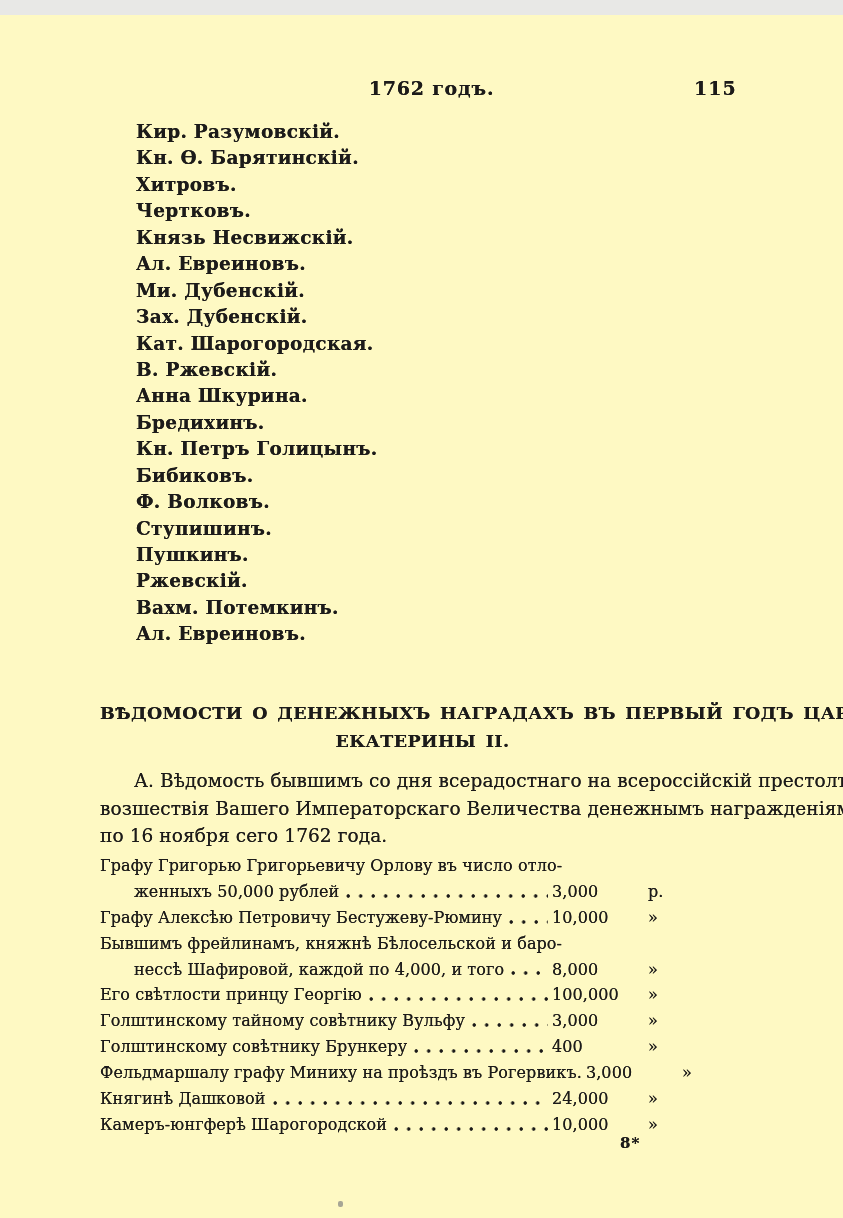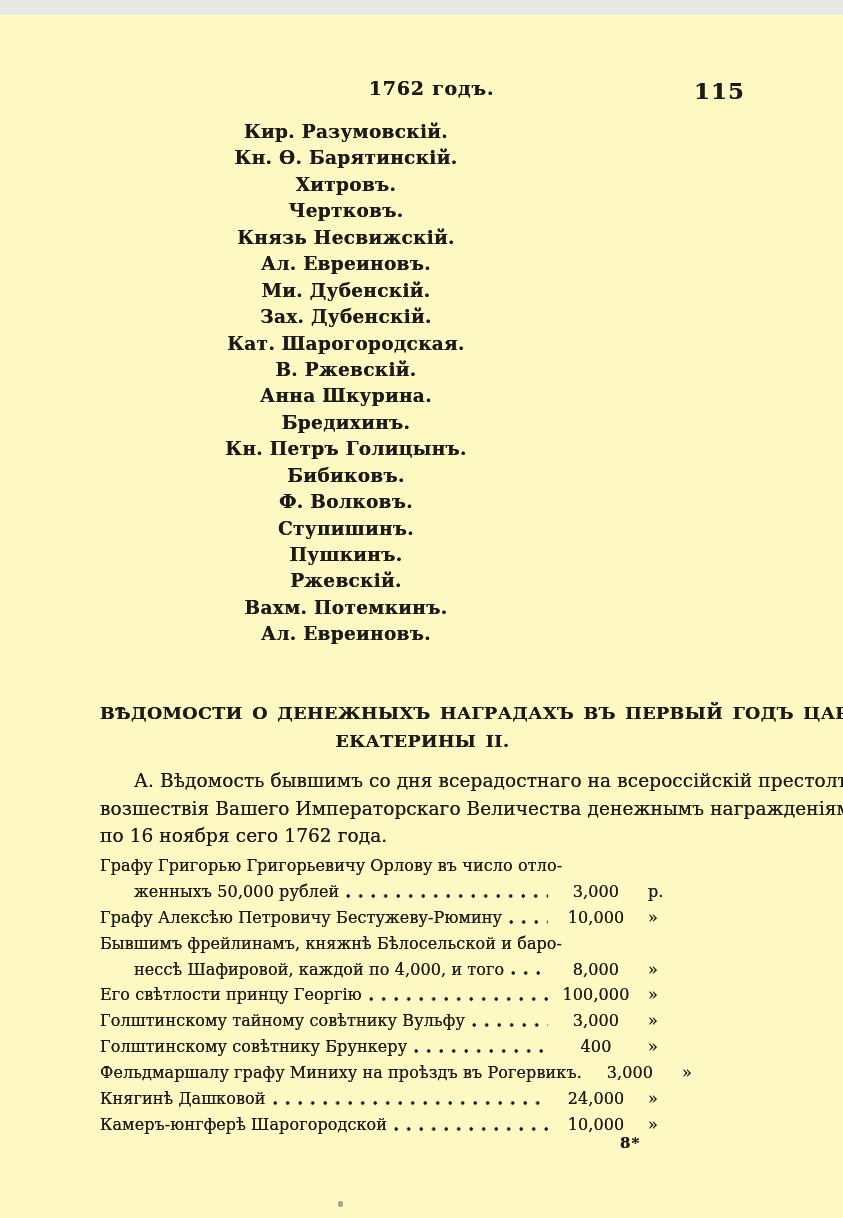--- a/index.html
+++ b/index.html
@@ -15,28 +15,28 @@
     padding-left:20px;
   }
   
   .running-head{position:absolute;top:62px;left:0;right:0;height:28px;}
   .running-title{
     position:absolute;left:0;right:0;text-align:center;
     font-size:19px;font-weight:bold;letter-spacing:0.8px;
   }
   .page-number{
     position:absolute;left:694px;width:44px;text-align:left;
-    font-size:23px;font-weight:bold;letter-spacing:1px;
+    font-size:19px;font-weight:bold;letter-spacing:1px;
   }
   
   .names-list{
     position:absolute;left:136px;top:104px;width:420px;
     font-size:18.5px;font-weight:600;
   }
-  .name-item{height:26.45px;line-height:26.45px;white-space:nowrap;letter-spacing:0.3px;text-align:center;}
+  .name-item{height:26.45px;line-height:26.45px;white-space:nowrap;letter-spacing:0.3px;}
   
   .section-heading{
     position:absolute;left:100px;top:684px;width:645px;
     text-align:center;font-weight:bold;font-size:17.5px;
     line-height:28px;letter-spacing:0.4px;word-spacing:3px;white-space:nowrap;
   }
   .section-heading .h-line{height:28px;}
   
   .intro{
     position:absolute;left:100px;top:752px;width:645px;
@@ -53,21 +53,21 @@
   .lline .ltext{flex:0 0 auto;}
   .lline.indent .ltext{padding-left:34px;}
   .lline.full .ltext{flex:1 1 auto;}
   .leader{
     flex:1 1 auto;align-self:flex-end;
     height:6px;margin:0 4px 6px 7px;min-width:0;
     background-image:radial-gradient(circle at 2.2px 3px,#1b1a19 1.45px,rgba(0,0,0,0) 2px);
     background-size:12.5px 6px;background-repeat:repeat-x;
   }
   .leader.none{background:none;margin-left:0;}
-  .amt{flex:0 0 88px;text-align:center;}
+  .amt{flex:0 0 88px;text-align:left;}
   .unit{flex:0 0 26px;padding-left:8px;}
   
   .sig-mark{position:absolute;left:620px;top:1119px;font-size:15px;font-weight:bold;letter-spacing:1px;}
   .speck{position:absolute;left:338px;top:1186px;width:5px;height:6px;background:#8a8a85;border-radius:2px;opacity:0.75;}
 </style>
 </head>
 <body>
 
 <div class="page">
 

